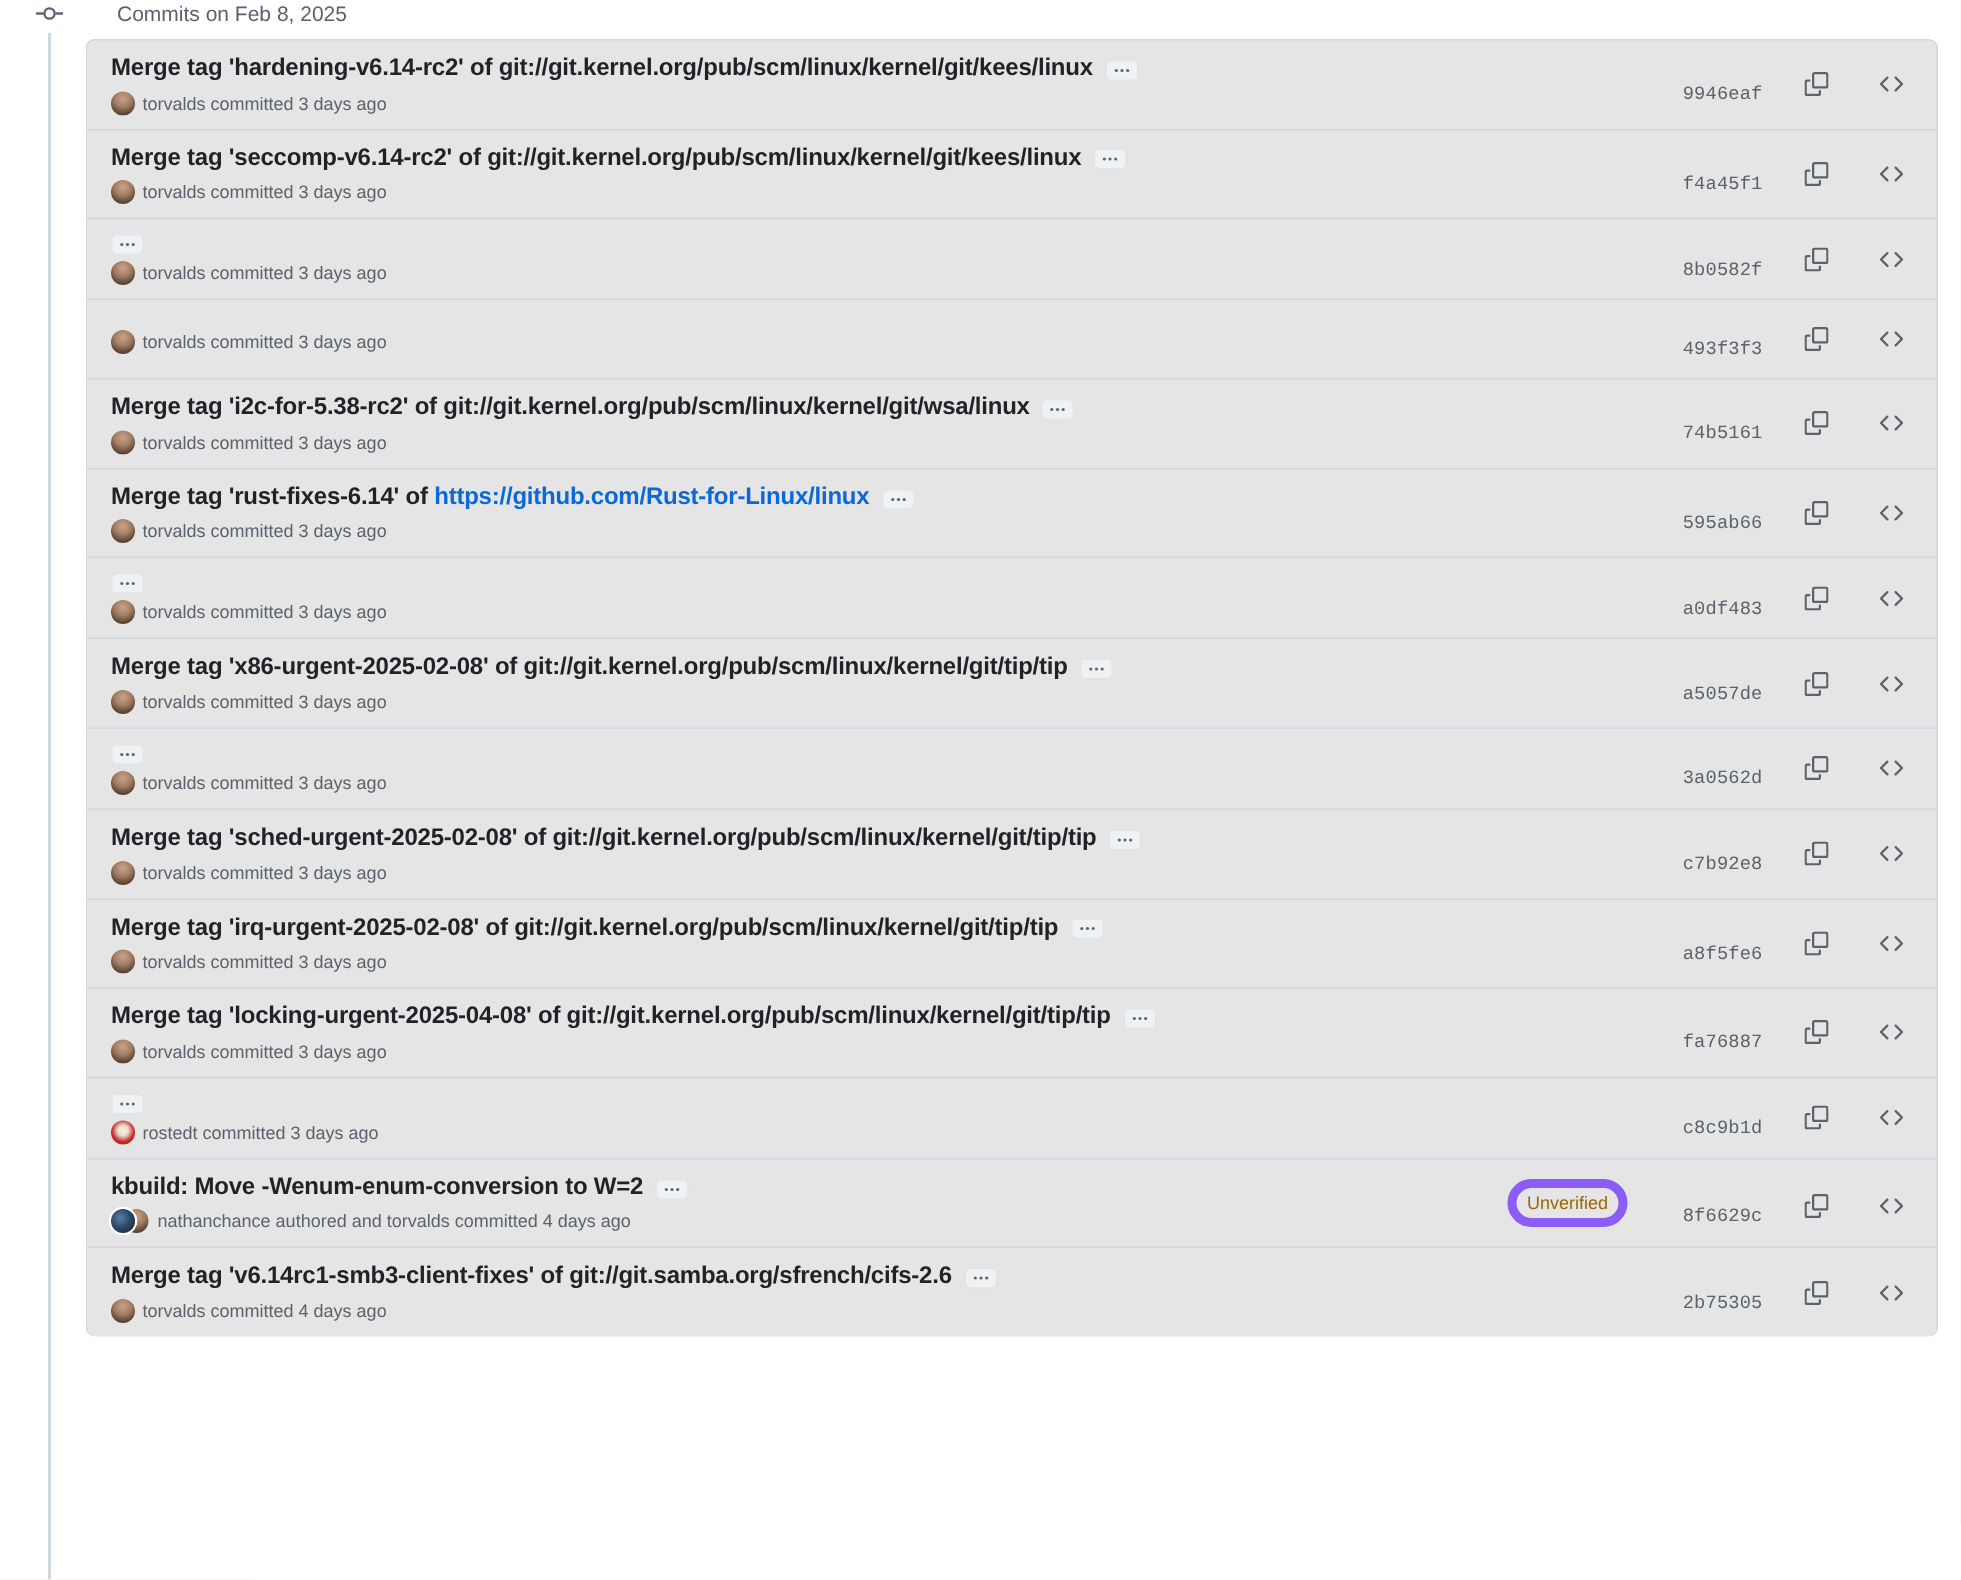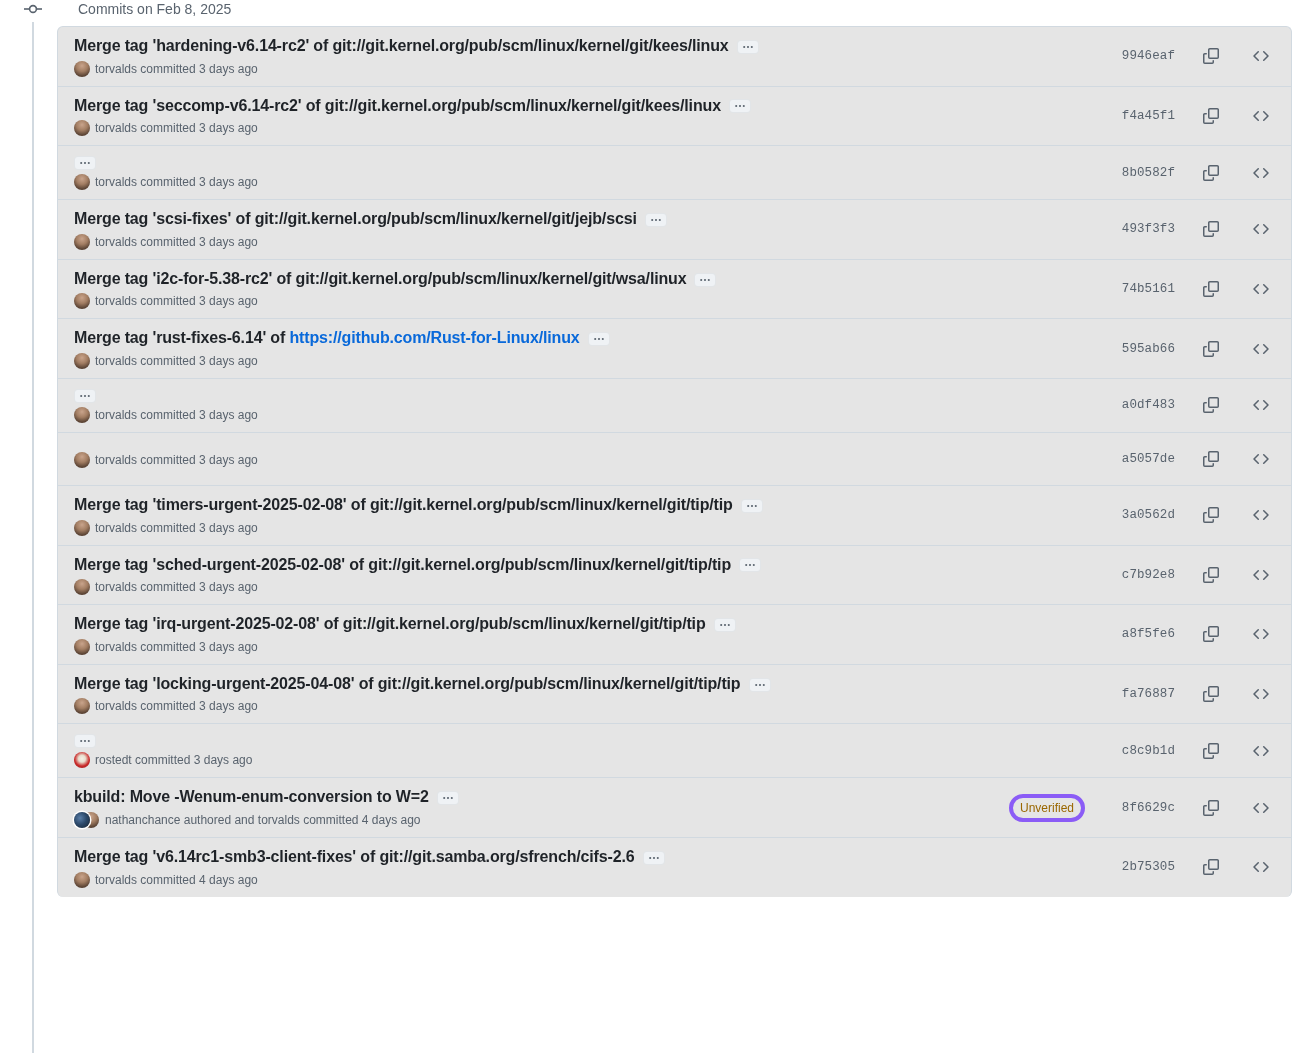--- a/index.html
+++ b/index.html
@@ -178,31 +178,31 @@
   .meta-author {
     color: #59636e;
     text-decoration: none;
     font-weight: 400;
   }
   .meta-text { color: #59636e; }
 
   
   .commit-aside {
     display: flex;
-    align-items: center;
+    align-items: flex-end;
     flex: none;
     gap: 16px;
     padding-left: 12px;
   }
   .verif-badge {
     display: inline-flex;
     align-items: center;
     height: 20px;
     padding: 0 7px;
-    border: 4px solid #8b5cf6;
+    border: 6px solid #8b5cf6;
     color: #9a6700;
     border-radius: 2em;
     font-size: 12px;
     line-height: 18px;
     font-weight: 500;
     margin-right: 12px;
     white-space: nowrap;
     background: transparent;
   }
   .commit-sha {
@@ -344,30 +344,20 @@
       </button>
       <button class="icon-btn" aria-label="browse code">
         <svg width="16" height="16" viewBox="0 0 16 16" aria-hidden="true">
           <path fill="currentColor" d="M4.72 3.22a.75.75 0 0 1 1.06 1.06L2.06 8l3.72 3.72a.75.75 0 1 1-1.06 1.06L.47 8.53a.75.75 0 0 1 0-1.06Zm6.56 0a.75.75 0 1 0-1.06 1.06L13.94 8l-3.72 3.72a.75.75 0 1 0 1.06 1.06l4.25-4.25a.75.75 0 0 0 0-1.06Z"></path>
         </svg>
       </button>
     </div>
   </div>
       <div class="commit-row">
     <div class="commit-main">
-      <div class="commit-title-line">
-        <span class="commit-title">Merge tag 'scsi-fixes' of git://git.kernel.org/pub/scm/linux/kernel/git/jejb/scsi</span>
-        <span class="expand-btn" title="">
-          <svg width="14" height="8" viewBox="0 0 14 8" aria-hidden="true">
-            <circle cx="3.2" cy="4" r="1.05" fill="#59636e"></circle>
-            <circle cx="7" cy="4" r="1.05" fill="#59636e"></circle>
-            <circle cx="10.8" cy="4" r="1.05" fill="#59636e"></circle>
-          </svg>
-        </span>
-      </div>
       <div class="commit-meta">
         <span class="avatar torvalds"></span>
         <a class="meta-author" href="#">torvalds</a>
         <span class="meta-text">&nbsp;committed 3 days ago</span>
       </div>
     </div>
     <div class="commit-aside">
 
       <span class="commit-sha">493f3f3</span>
       <button class="icon-btn" aria-label="copy">
@@ -479,20 +469,30 @@
       </button>
       <button class="icon-btn" aria-label="browse code">
         <svg width="16" height="16" viewBox="0 0 16 16" aria-hidden="true">
           <path fill="currentColor" d="M4.72 3.22a.75.75 0 0 1 1.06 1.06L2.06 8l3.72 3.72a.75.75 0 1 1-1.06 1.06L.47 8.53a.75.75 0 0 1 0-1.06Zm6.56 0a.75.75 0 1 0-1.06 1.06L13.94 8l-3.72 3.72a.75.75 0 1 0 1.06 1.06l4.25-4.25a.75.75 0 0 0 0-1.06Z"></path>
         </svg>
       </button>
     </div>
   </div>
       <div class="commit-row">
     <div class="commit-main">
+      <div class="commit-title-line">
+        <span class="commit-title">Merge tag 'x86-urgent-2025-02-08' of git://git.kernel.org/pub/scm/linux/kernel/git/tip/tip</span>
+        <span class="expand-btn" title="">
+          <svg width="14" height="8" viewBox="0 0 14 8" aria-hidden="true">
+            <circle cx="3.2" cy="4" r="1.05" fill="#59636e"></circle>
+            <circle cx="7" cy="4" r="1.05" fill="#59636e"></circle>
+            <circle cx="10.8" cy="4" r="1.05" fill="#59636e"></circle>
+          </svg>
+        </span>
+      </div>
       <div class="commit-meta">
         <span class="avatar torvalds"></span>
         <a class="meta-author" href="#">torvalds</a>
         <span class="meta-text">&nbsp;committed 3 days ago</span>
       </div>
     </div>
     <div class="commit-aside">
 
       <span class="commit-sha">a5057de</span>
       <button class="icon-btn" aria-label="copy">
@@ -504,21 +504,20 @@
       <button class="icon-btn" aria-label="browse code">
         <svg width="16" height="16" viewBox="0 0 16 16" aria-hidden="true">
           <path fill="currentColor" d="M4.72 3.22a.75.75 0 0 1 1.06 1.06L2.06 8l3.72 3.72a.75.75 0 1 1-1.06 1.06L.47 8.53a.75.75 0 0 1 0-1.06Zm6.56 0a.75.75 0 1 0-1.06 1.06L13.94 8l-3.72 3.72a.75.75 0 1 0 1.06 1.06l4.25-4.25a.75.75 0 0 0 0-1.06Z"></path>
         </svg>
       </button>
     </div>
   </div>
       <div class="commit-row">
     <div class="commit-main">
       <div class="commit-title-line">
-        <span class="commit-title">Merge tag 'timers-urgent-2025-02-08' of git://git.kernel.org/pub/scm/linux/kernel/git/tip/tip</span>
         <span class="expand-btn" title="">
           <svg width="14" height="8" viewBox="0 0 14 8" aria-hidden="true">
             <circle cx="3.2" cy="4" r="1.05" fill="#59636e"></circle>
             <circle cx="7" cy="4" r="1.05" fill="#59636e"></circle>
             <circle cx="10.8" cy="4" r="1.05" fill="#59636e"></circle>
           </svg>
         </span>
       </div>
       <div class="commit-meta">
         <span class="avatar torvalds"></span>

